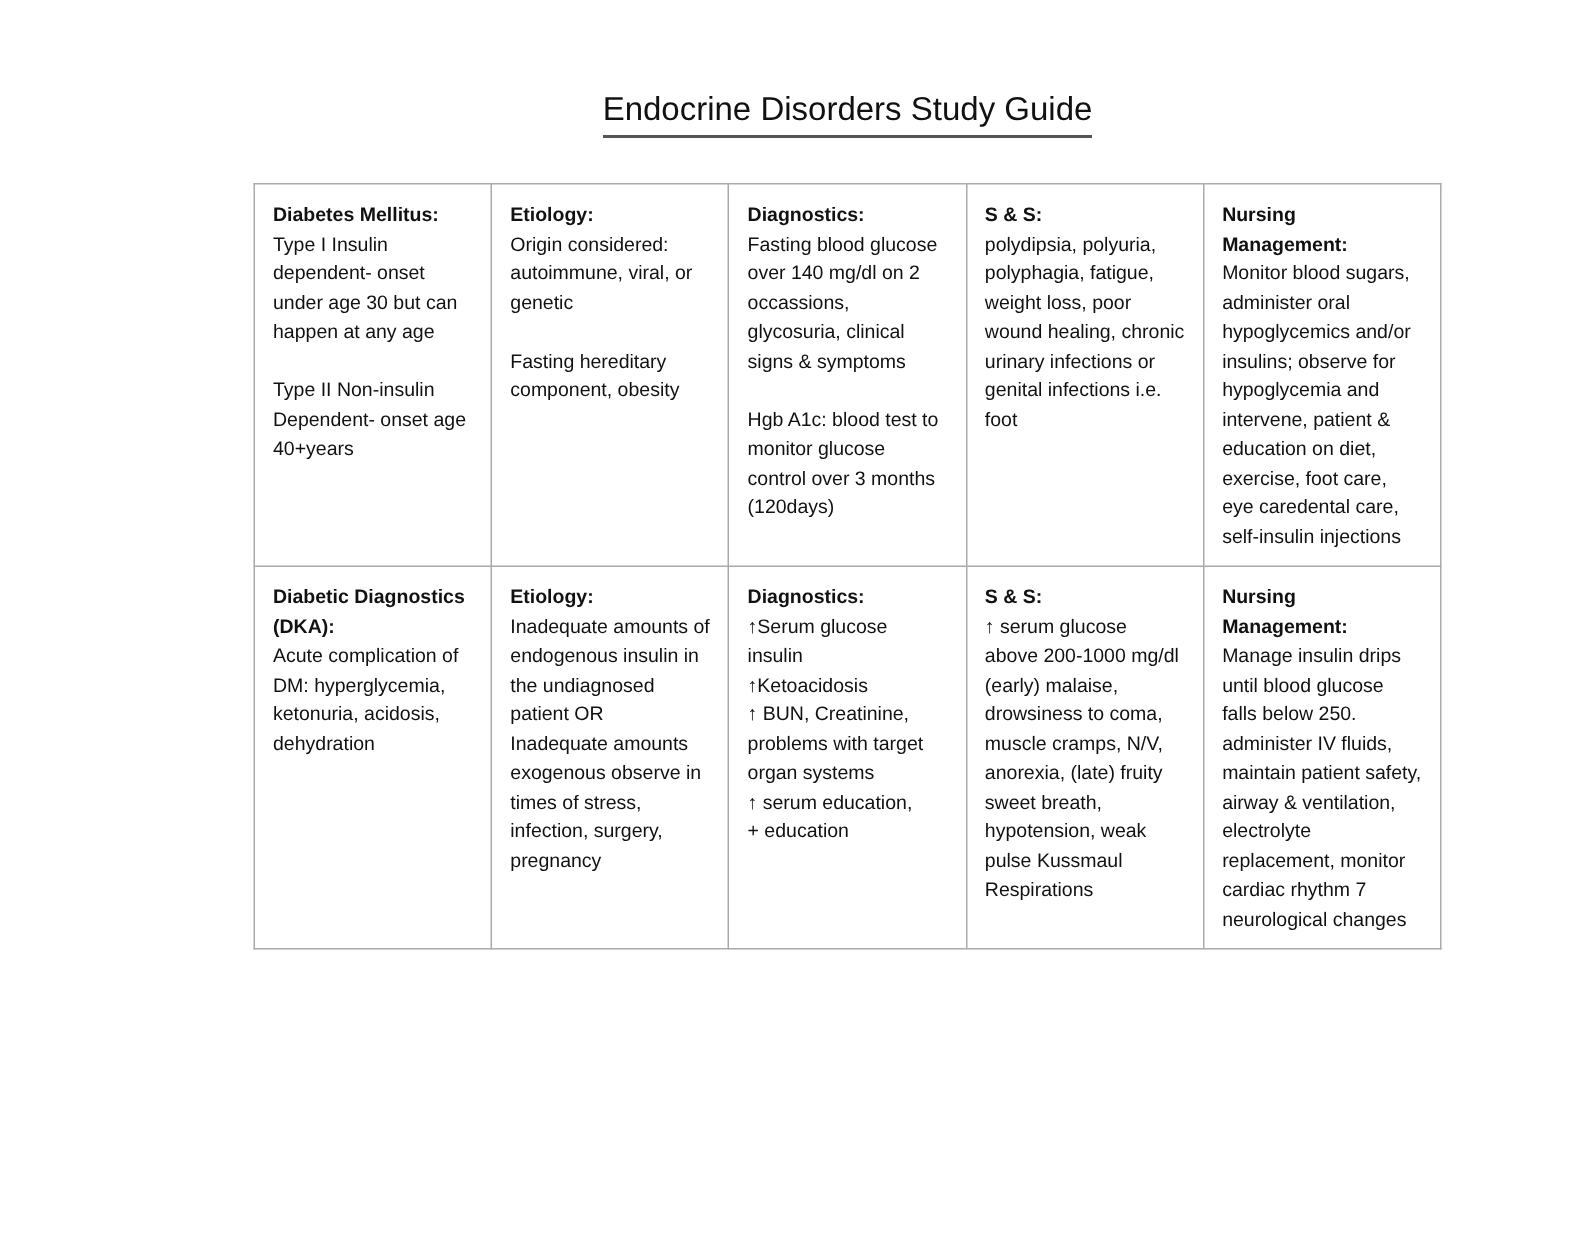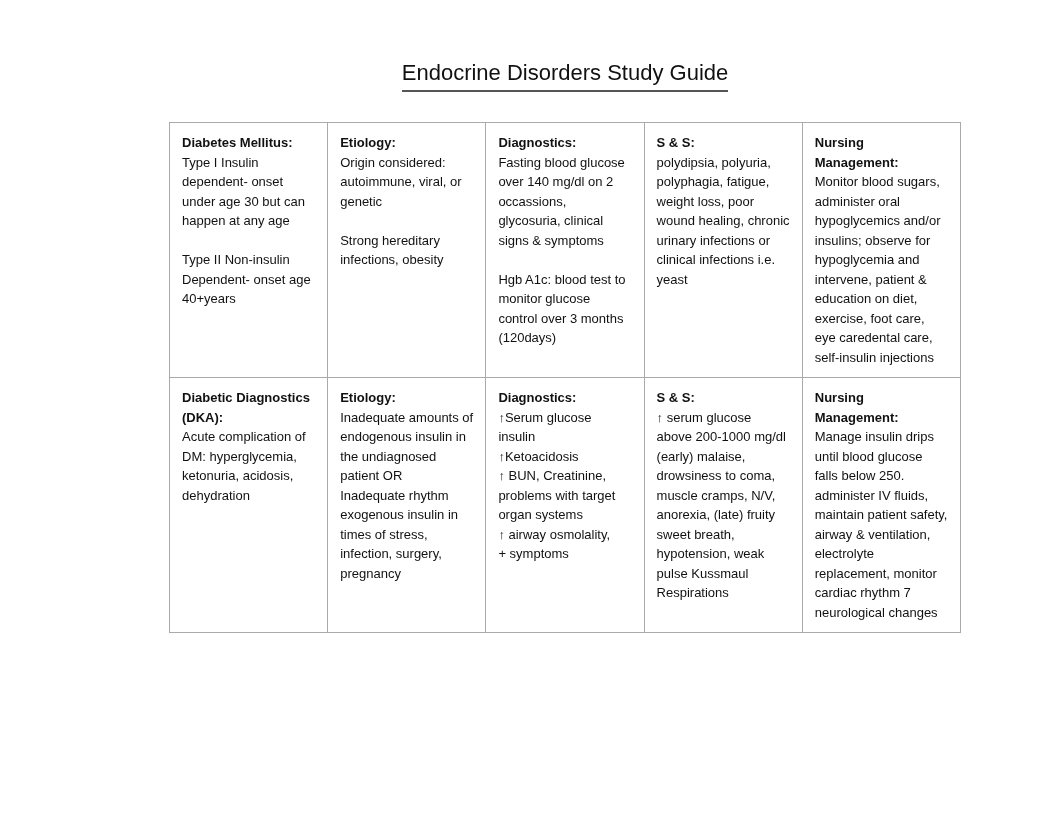--- a/index.html
+++ b/index.html
@@ -64,27 +64,27 @@
 
 <div class="page-container">
   <div class="title-area">
     <span class="title-text">Endocrine Disorders Study Guide</span>
   </div>
 
   <table class="study-table">
     <tbody id="table-body">
     <tr>
           <td><strong>Diabetes Mellitus:</strong><br><span>Type I Insulin dependent- onset under age 30 but can happen at any age</span><br><span></span><br><span>Type II Non-insulin Dependent- onset age 40+years</span></td>
-          <td><strong>Etiology:</strong><br><span>Origin considered: autoimmune, viral, or genetic</span><br><span></span><br><span>Strong hereditary infections, obesity</span></td>
+          <td><strong>Etiology:</strong><br><span>Origin considered: autoimmune, viral, or genetic</span><br><span></span><br><span>Fasting hereditary component, obesity</span></td>
           <td><strong>Diagnostics:</strong><br><span>Fasting blood glucose over 140 mg/dl on 2 occassions,  glycosuria, clinical signs &amp; symptoms</span><br><span></span><br><span>Hgb A1c: blood test to monitor glucose control over 3 months (120days)</span></td>
-          <td><strong>S &amp; S:</strong><br><span>polydipsia, polyuria, polyphagia, fatigue, weight loss, poor wound healing, chronic urinary infections or clinical infections i.e. yeast</span></td>
+          <td><strong>S &amp; S:</strong><br><span>polydipsia, polyuria, polyphagia, fatigue, weight loss, poor wound healing, chronic urinary infections or genital infections i.e. foot</span></td>
           <td><strong>Nursing Management:</strong><br><span>Monitor blood sugars, administer oral hypoglycemics and/or insulins; observe for hypoglycemia and intervene, patient &amp; education on diet, exercise, foot care, eye caredental care,  self-insulin injections</span></td>
         </tr>
         <tr>
           <td><strong>Diabetic Diagnostics (DKA):</strong><br><span>Acute complication of DM: hyperglycemia, ketonuria, acidosis, dehydration</span></td>
-          <td><strong>Etiology:</strong><br><span>Inadequate amounts of endogenous insulin in the undiagnosed patient OR</span><br><span>Inadequate rhythm exogenous insulin in times of stress, infection, surgery, pregnancy</span></td>
-          <td><strong>Diagnostics:</strong><br><span>↑Serum glucose insulin</span><br><span>↑Ketoacidosis</span><br><span>↑ BUN, Creatinine, problems with target organ systems</span><br><span>↑ airway osmolality,</span><br><span>+ symptoms</span></td>
+          <td><strong>Etiology:</strong><br><span>Inadequate amounts of endogenous insulin in the undiagnosed patient OR</span><br><span>Inadequate amounts exogenous observe in times of stress, infection, surgery, pregnancy</span></td>
+          <td><strong>Diagnostics:</strong><br><span>↑Serum glucose insulin</span><br><span>↑Ketoacidosis</span><br><span>↑ BUN, Creatinine, problems with target organ systems</span><br><span>↑ serum education,</span><br><span>+ education</span></td>
           <td><strong>S &amp; S:</strong><br><span>↑ serum glucose above 200-1000 mg/dl (early) malaise, drowsiness to coma, muscle cramps, N/V, anorexia, (late) fruity sweet breath, hypotension, weak pulse Kussmaul Respirations</span></td>
           <td><strong>Nursing Management:</strong><br><span>Manage insulin drips until blood glucose falls below 250. administer IV fluids, maintain  patient safety, airway &amp; ventilation, electrolyte replacement, monitor cardiac rhythm 7 neurological changes</span></td>
         </tr>
       </tbody>
   </table>
 </div>
 
 </body></html>

